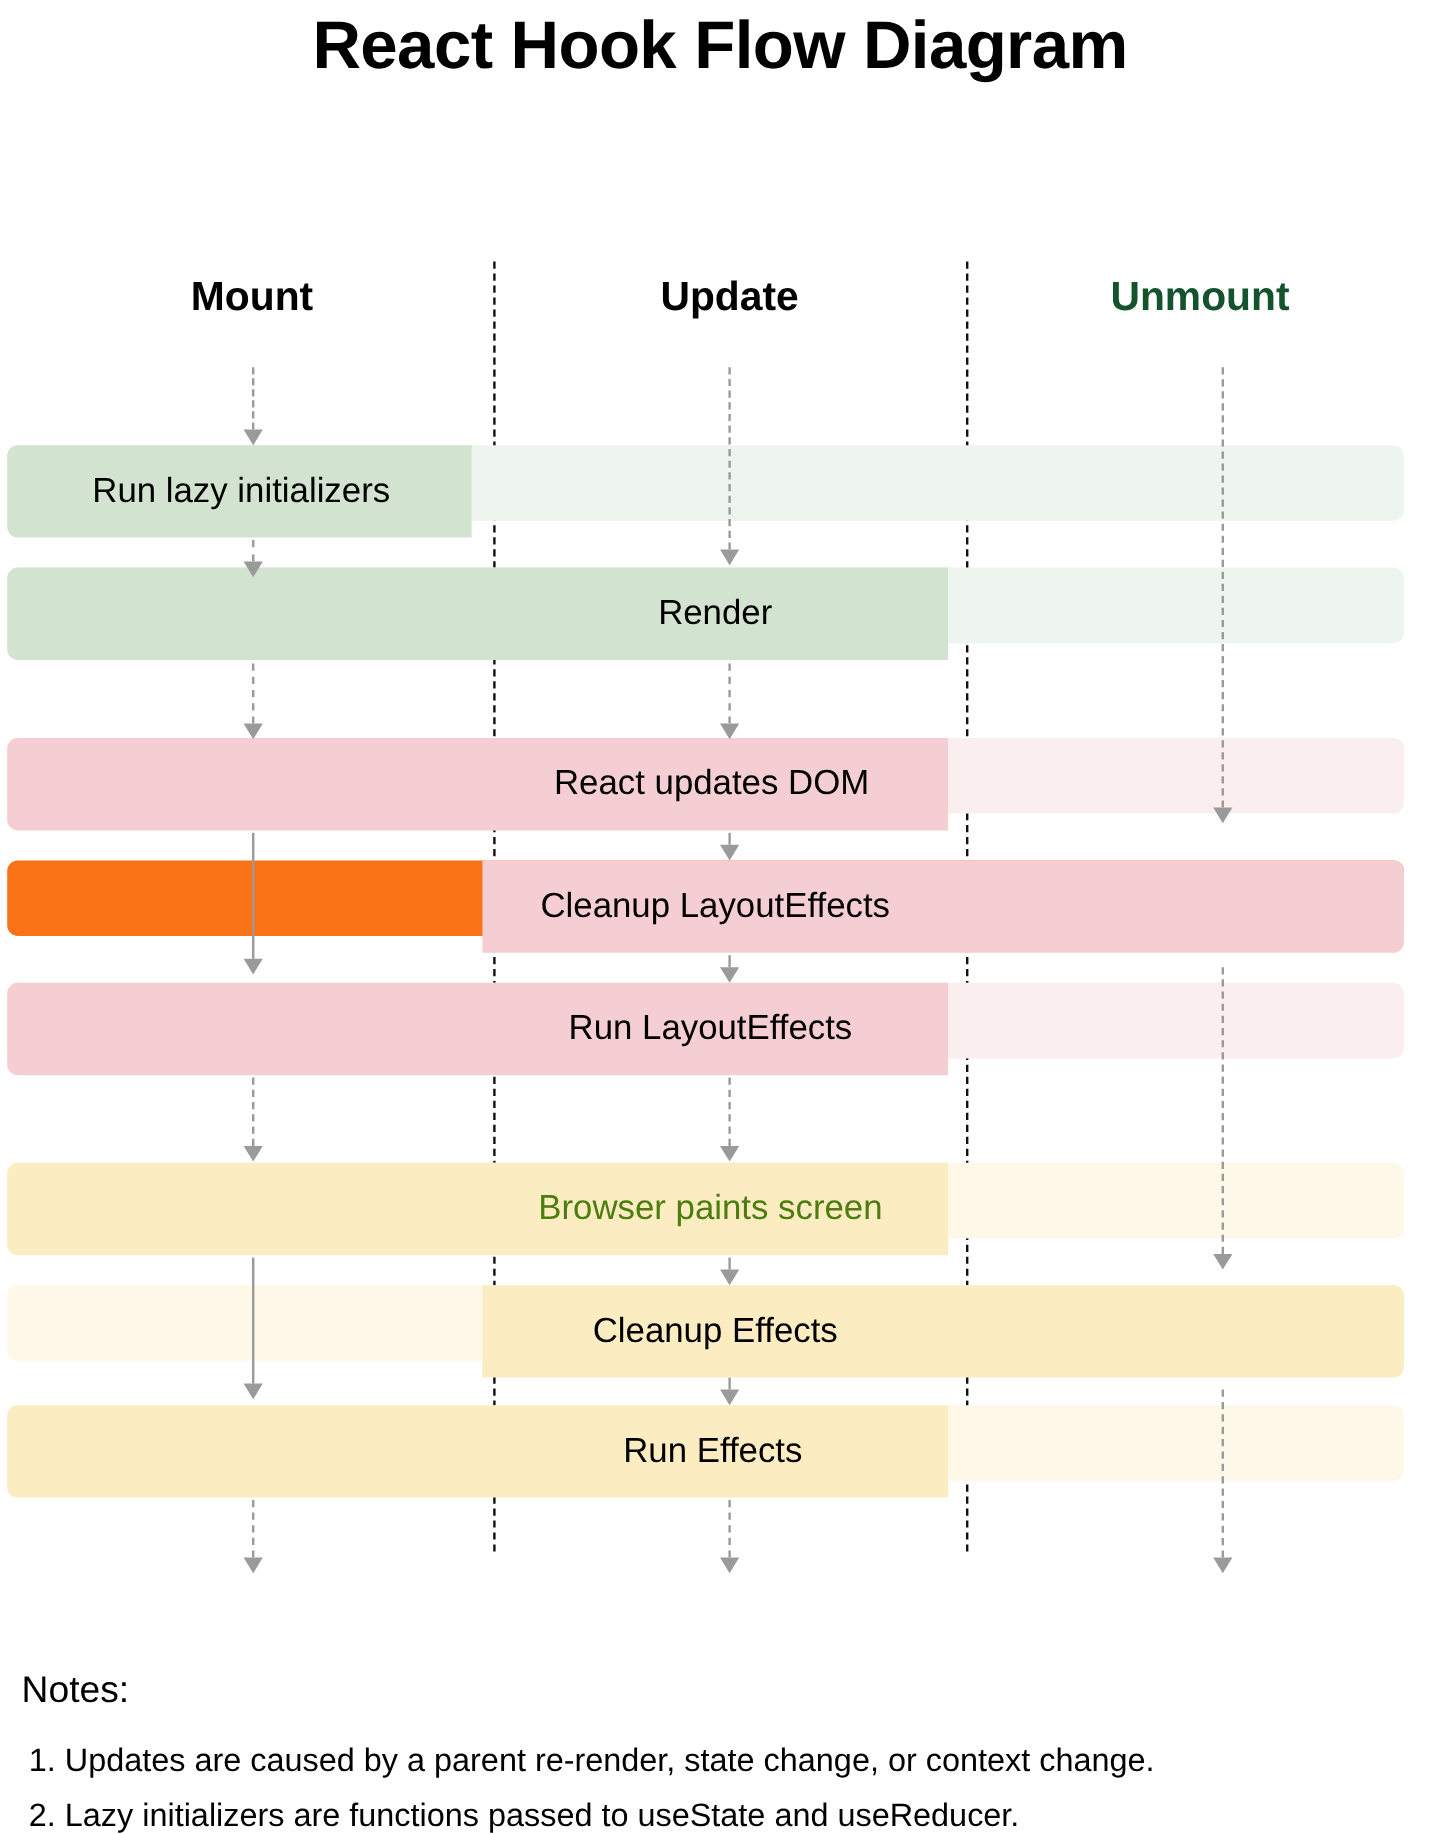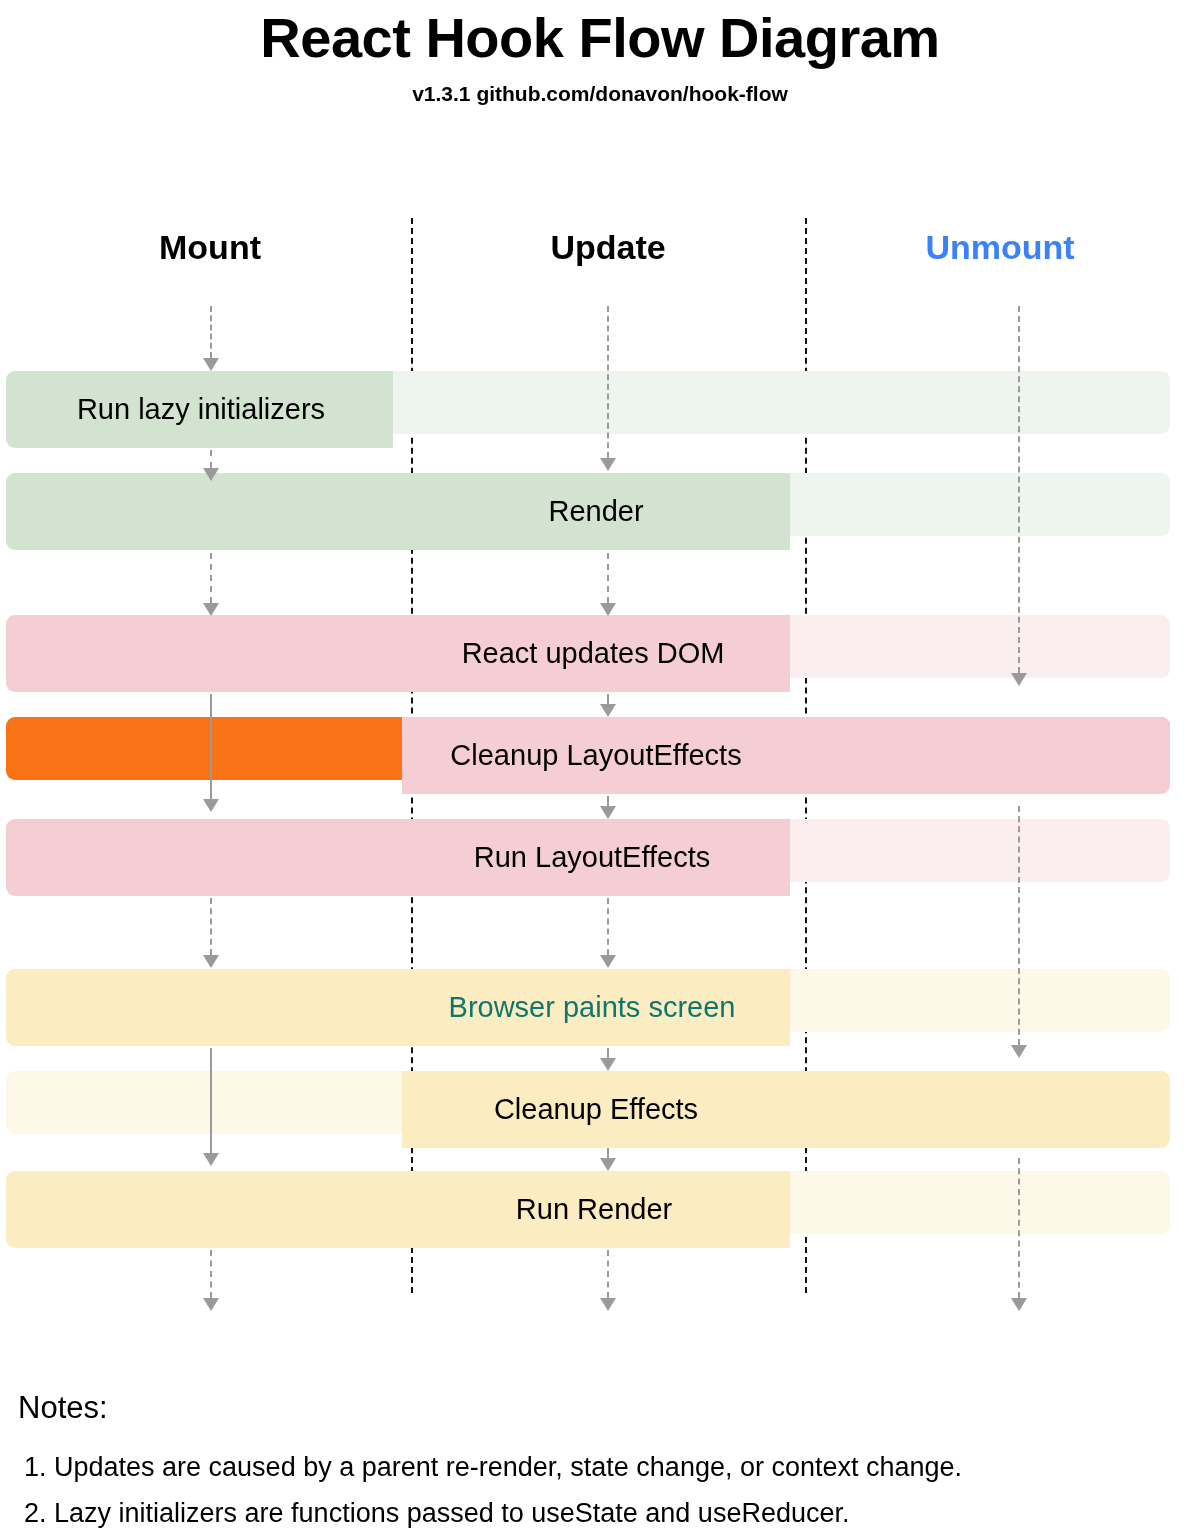--- a/index.html
+++ b/index.html
@@ -135,21 +135,20 @@
     font-size: 27px;
     line-height: 1.72;
     color: #000000;
   }
 </style>
 </head>
 <body>
 
 <div id="header">
   <h1 id="title">React Hook Flow Diagram</h1>
-  <div id="subtitle">v1.3.1 github.com/donavon/hook-flow</div>
 </div>
 
 <div id="diagram">
   <div id="dividers-layer">
       <div class="col-divider" style="left: 411px; border-left-color: rgb(17, 17, 17);"></div>
       <div class="col-divider" style="left: 805px; border-left-color: rgb(17, 17, 17);"></div>
     </div>
   <div id="rows-layer">
       <div class="row" style="top: 371px; background: rgb(238, 245, 238);">
         <div class="seg" style="left: 0px; width: 387px; background: rgb(210, 227, 207); border-radius: 9px 0px 0px 9px;"></div>
@@ -166,29 +165,29 @@
       <div class="row" style="top: 717px; background: #f97316;">
         <div class="seg" style="left: 396px; width: 768px; background: rgb(245, 206, 211); border-radius: 0px 9px 9px 0px;"></div>
         <div class="row-label" style="left: 590px; color: rgb(0, 0, 0);">Cleanup LayoutEffects</div>
       </div>
       <div class="row" style="top: 819px; background: rgb(251, 238, 239);">
         <div class="seg" style="left: 0px; width: 784px; background: rgb(245, 206, 211); border-radius: 9px 0px 0px 9px;"></div>
         <div class="row-label" style="left: 586px; color: rgb(0, 0, 0);">Run LayoutEffects</div>
       </div>
       <div class="row" style="top: 969px; background: rgb(253, 248, 231);">
         <div class="seg" style="left: 0px; width: 784px; background: rgb(251, 236, 194); border-radius: 9px 0px 0px 9px;"></div>
-        <div class="row-label" style="left: 586px; color: #0f766e;">Browser paints screen</div>
+        <div class="row-label" style="left: 586px; color: #4d7c0f;">Browser paints screen</div>
       </div>
       <div class="row" style="top: 1071px; background: rgb(253, 248, 231);">
         <div class="seg" style="left: 396px; width: 768px; background: rgb(251, 236, 194); border-radius: 0px 9px 9px 0px;"></div>
         <div class="row-label" style="left: 590px; color: rgb(0, 0, 0);">Cleanup Effects</div>
       </div>
       <div class="row" style="top: 1171px; background: rgb(253, 248, 231);">
         <div class="seg" style="left: 0px; width: 784px; background: rgb(251, 236, 194); border-radius: 9px 0px 0px 9px;"></div>
-        <div class="row-label" style="left: 588px; color: rgb(0, 0, 0);">Run Render</div>
+        <div class="row-label" style="left: 588px; color: rgb(0, 0, 0);">Run Effects</div>
       </div>
     </div>
   <div id="flow-layer">
       <div class="flow dashed" style="left: 210px; top: 306px; height: 52px; border-left-color: rgb(154, 154, 154);"></div>
       <div class="arrowhead" style="left: 211px; top: 358px; border-top-color: rgb(154, 154, 154);"></div>
       <div class="flow dashed" style="left: 210px; top: 450px; height: 18px; border-left-color: rgb(154, 154, 154);"></div>
       <div class="arrowhead" style="left: 211px; top: 468px; border-top-color: rgb(154, 154, 154);"></div>
       <div class="flow dashed" style="left: 210px; top: 553px; height: 50px; border-left-color: rgb(154, 154, 154);"></div>
       <div class="arrowhead" style="left: 211px; top: 603px; border-top-color: rgb(154, 154, 154);"></div>
       <div class="flow solid" style="left: 210px; top: 694px; height: 105px; border-left-color: rgb(154, 154, 154);"></div>
@@ -218,21 +217,21 @@
       <div class="flow dashed" style="left: 1018px; top: 306px; height: 367px; border-left-color: rgb(154, 154, 154);"></div>
       <div class="arrowhead" style="left: 1019px; top: 673px; border-top-color: rgb(154, 154, 154);"></div>
       <div class="flow dashed" style="left: 1018px; top: 806px; height: 239px; border-left-color: rgb(154, 154, 154);"></div>
       <div class="arrowhead" style="left: 1019px; top: 1045px; border-top-color: rgb(154, 154, 154);"></div>
       <div class="flow dashed" style="left: 1018px; top: 1158px; height: 140px; border-left-color: rgb(154, 154, 154);"></div>
       <div class="arrowhead" style="left: 1019px; top: 1298px; border-top-color: rgb(154, 154, 154);"></div>
     </div>
   <div id="col-titles-layer">
       <div class="col-title" style="left: 210px; color: rgb(0, 0, 0);">Mount</div>
       <div class="col-title" style="left: 608px; color: rgb(0, 0, 0);">Update</div>
-      <div class="col-title" style="left: 1000px; color: #3b82f6;">Unmount</div>
+      <div class="col-title" style="left: 1000px; color: #14532d;">Unmount</div>
     </div>
 </div>
 
 <div id="notes">
   <h2 id="notes-heading">Notes:</h2>
   <ol id="notes-list">
       <li>Updates are caused by a parent re-render, state change, or context change.</li>
       <li>Lazy initializers are functions passed to useState and useReducer.</li>
     </ol>
 </div>

